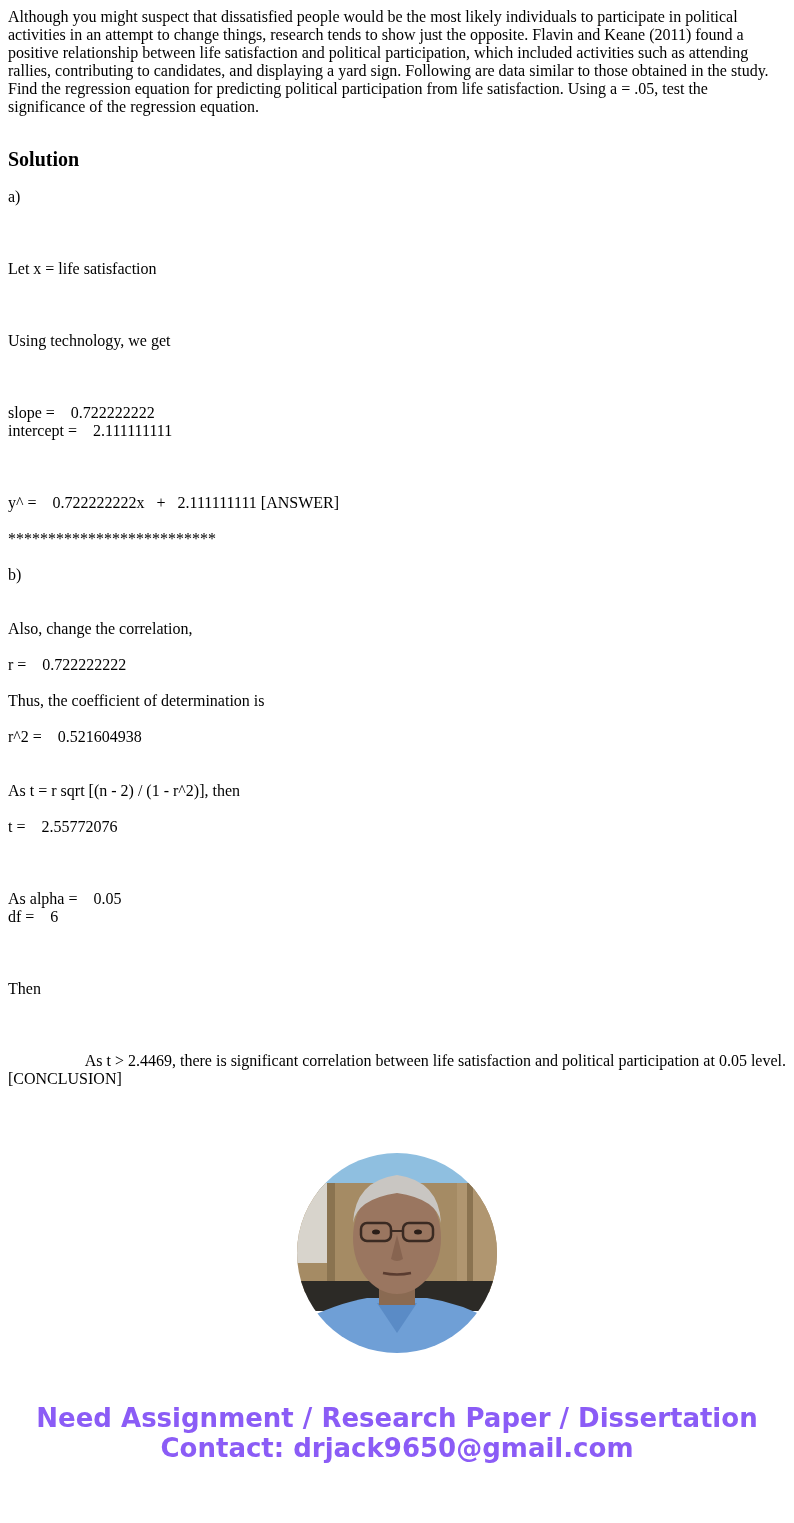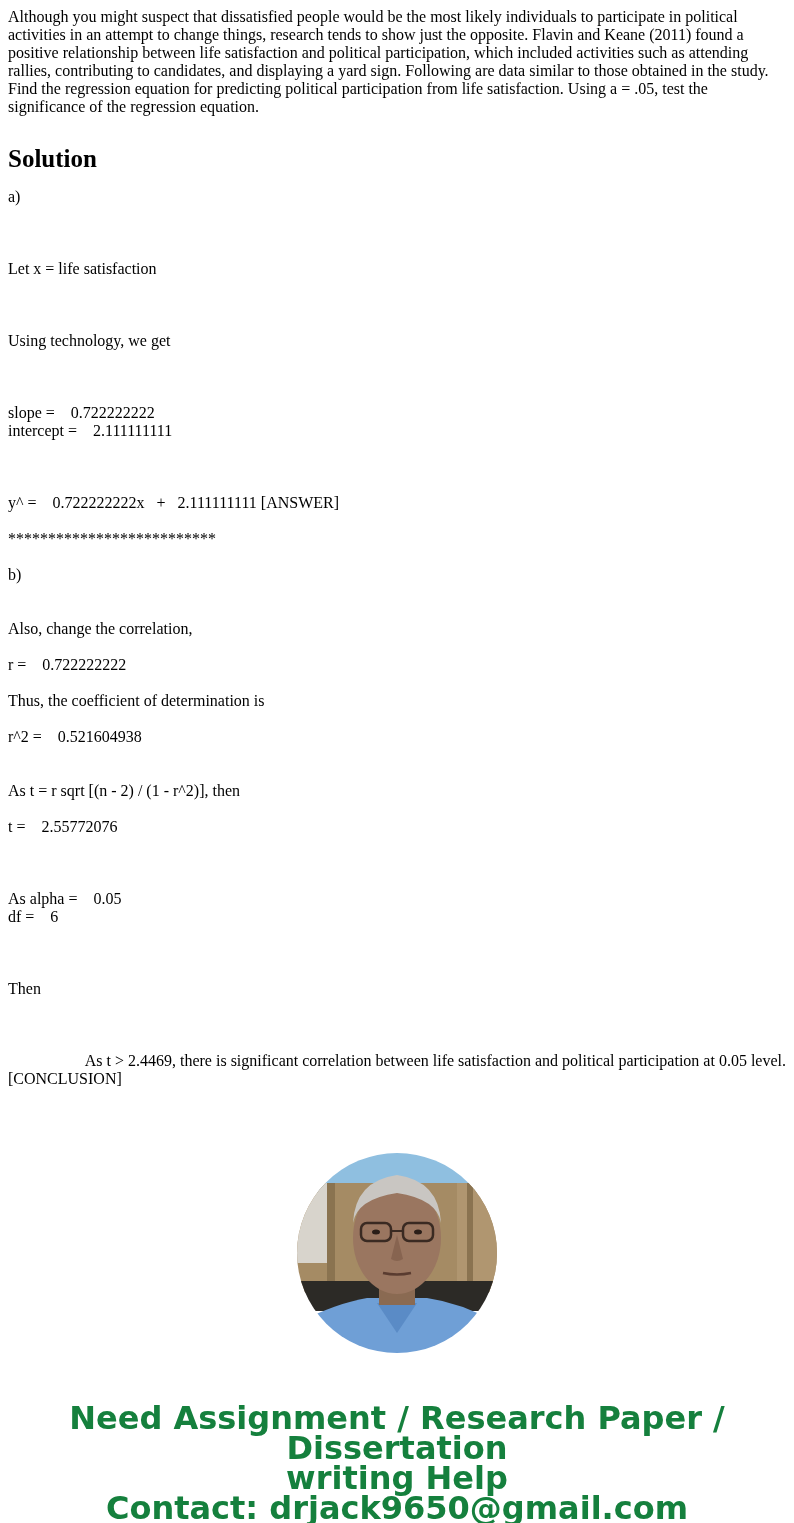--- a/index.html
+++ b/index.html
@@ -24,21 +24,21 @@
       width: 778px;
     }
     p {
       margin: 0 0 18px 0;
       white-space: pre-wrap;
     }
     .question {
       margin: 0 0 32px 0;
     }
     h3.solution-heading {
-      font-size: 25px;
+      font-size: 20px;
       font-weight: bold;
       margin: 0 0 18px 0;
       line-height: 22px;
     }
     .line {
       display: block;
       white-space: pre;
     }
     .gap { height: 18px; }
     .stars {
@@ -56,23 +56,23 @@
     }
     .avatar-wrap svg { display: block; }
     .footer-banner {
       position: absolute;
       left: 0;
       top: 1403px;
       width: 794px;
       text-align: center;
       font-family: "DejaVu Sans", "Liberation Sans", sans-serif;
       font-weight: bold;
-      font-size: 32px;
+      font-size: 26px;
       line-height: 30px;
-      color: #15803d;
+      color: #8b5cf6;
     }
     .footer-banner .fline { display: block; }
   </style>
 </head>
 <body>
 
 <div class="page">
 
   <p class="question">Although you might suspect that dissatisfied people would be the most likely individuals to participate in political activities in an attempt to change things, research tends to show just the opposite. Flavin and Keane (2011) found a positive relationship between life satisfaction and political participation, which included activities such as attending rallies, contributing to candidates, and displaying a yard sign. Following are data similar to those obtained in the study. Find the regression equation for predicting political participation from life satisfaction. Using a = .05, test the significance of the regression equation.</p>
 
@@ -155,15 +155,14 @@
     <ellipse cx="121" cy="79" rx="4" ry="2.5" fill="#2a1e18"></ellipse>
 
     <path d="M100 82 L94 106 Q100 110 106 106 Z" fill="#876450"></path>
 
     <path d="M86 120 Q100 123 114 120" stroke="#5a3c30" stroke-width="2.5" fill="none"></path>
   </svg>
 </div>
 
 <div class="footer-banner">
   <span class="fline">Need Assignment / Research Paper / Dissertation</span>
-  <span class="fline">writing Help</span>
   <span class="fline">Contact: drjack9650@gmail.com</span>
 </div>
 
 </body></html>

